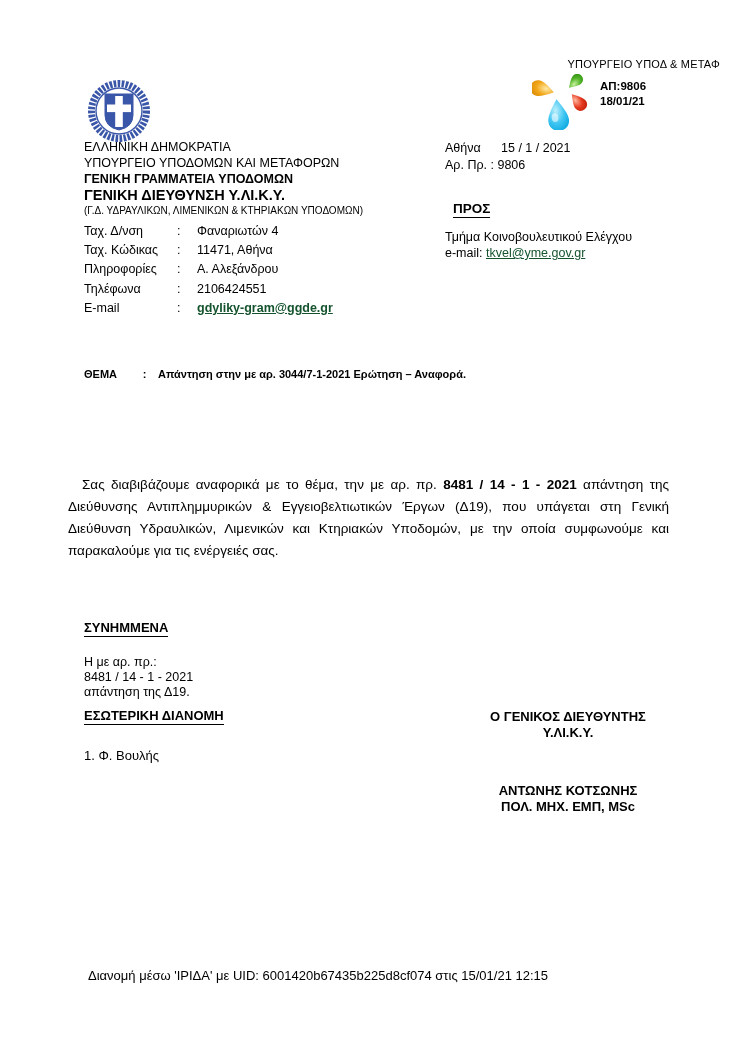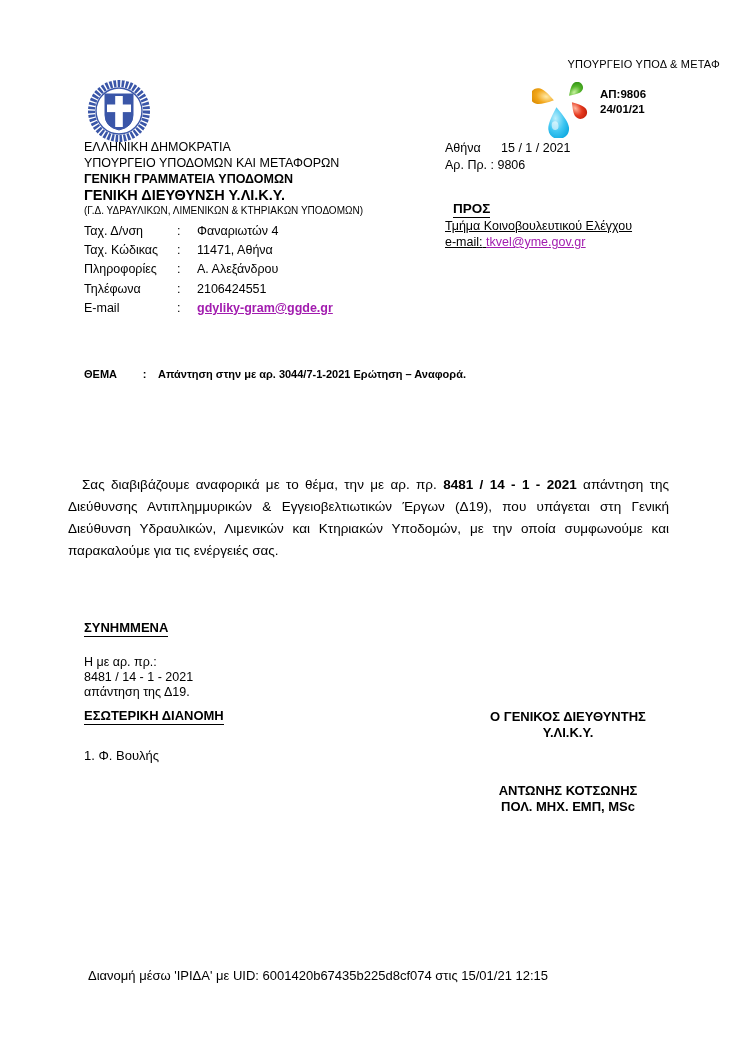--- a/index.html
+++ b/index.html
@@ -7,43 +7,43 @@
     position:relative;
     width:736px;height:1040px;
     background:#ffffff;
     font-family:"Liberation Sans", sans-serif;
     color:#000;
     overflow:hidden;
   }
   
   .stamp{position:absolute;top:22px;right:16px;width:190px;}
   .stamp-title{font-size:11px;font-weight:normal;text-align:right;letter-spacing:.2px;margin-top:36px;}
-  .stamp-row{display:flex;align-items:flex-start;margin-top:12px;}
+  .stamp-row{display:flex;align-items:flex-start;margin-top:4px;}
   .stamp-logo{width:56px;height:56px;margin-left:2px;}
   .stamp-proto{margin-left:12px;font-size:11.5px;font-weight:bold;line-height:15px;padding-top:5px;}
   
   .emblem{position:absolute;left:88px;top:79px;width:62px;height:66px;}
   .org{position:absolute;left:84px;top:140px;line-height:15.8px;font-size:12.5px;}
   .org .b1{font-weight:bold;}
   .org .big{font-weight:bold;font-size:14.5px;line-height:17px;}
   .org .small{font-size:10px;line-height:14px;}
   
   .rightcol{position:absolute;left:445px;top:141px;width:270px;font-size:12.5px;}
   .dateline{display:flex;}
   .dateline .city{width:56px;}
   .protoline{margin-top:3px;}
   .pros-head{margin-top:29px;font-size:13.5px;font-weight:bold;padding-left:8px;}
   .pros-head span{border-bottom:1.6px solid #000;padding-bottom:1px;display:inline-block;}
-  .recipient{line-height:16px;text-decoration:underline;}
+  .recipient{margin-top:11px;line-height:16px;}
   
   .contact{position:absolute;left:84px;top:224px;font-size:12.5px;}
   .crow{display:flex;height:19.2px;align-items:flex-start;}
   .crow .lbl{width:93px;}
   .crow .sep{width:20px;text-align:left;}
-  a.link{color:#a21caf;text-decoration:underline;}
+  a.link{color:#14532d;text-decoration:underline;}
   a.link.bold{font-weight:bold;}
   
   .subject{position:absolute;left:84px;top:368px;width:580px;font-weight:bold;font-size:11px;display:flex;}
   .subject .slbl{width:47px;}
   .subject .ssep{width:27px;text-align:center;}
   
   .bodytext{position:absolute;left:68px;top:460px;width:601px;
     font-size:13.5px;line-height:22px;text-align:justify;text-indent:14px;}
   
   .attach{position:absolute;left:84px;top:620px;font-size:12.5px;line-height:15px;}
@@ -96,21 +96,21 @@
         <g transform="translate(44,26) rotate(-40) scale(0.78)">
           <path d="M0,-11 C5.5,-3 8,2 8,5.5 C8,10.5 4.5,13.5 0,13.5 C-4.5,13.5 -8,10.5 -8,5.5 C-8,2 -5.5,-3 0,-11 Z" fill="url(#gRe)"></path>
         </g>
         <g transform="translate(25,38) rotate(-6) scale(1.25)">
           <path d="M0,-11 C5.5,-3 8,2 8,5.5 C8,10.5 4.5,13.5 0,13.5 C-4.5,13.5 -8,10.5 -8,5.5 C-8,2 -5.5,-3 0,-11 Z" fill="url(#gBlue)"></path>
           <ellipse cx="-2.5" cy="3" rx="2.6" ry="3.4" fill="#ffffff" opacity="0.55"></ellipse>
         </g>
       </svg>
       <div class="stamp-proto">
         <div>ΑΠ:9806</div>
-        <div>24/01/21</div>
+        <div>18/01/21</div>
       </div>
     </div>
   </div>
 
   <svg class="emblem" viewBox="0 0 62 66">
     <circle cx="31" cy="32" r="27.5" fill="none" stroke="#3a56a8" stroke-width="7" stroke-dasharray="2.6,1.4"></circle>
     <circle cx="31" cy="32" r="23" fill="#ffffff" stroke="#3a56a8" stroke-width="1.4"></circle>
     <path d="M17 15 h28 v21 q0 12 -14 15 q-14 -3 -14 -15 Z" fill="#3a56a8" stroke="#3a56a8" stroke-width="1"></path>
     <rect x="27.2" y="17" width="7.6" height="31" fill="#ffffff"></rect>
     <rect x="19" y="25.5" width="24" height="7.6" fill="#ffffff"></rect>

